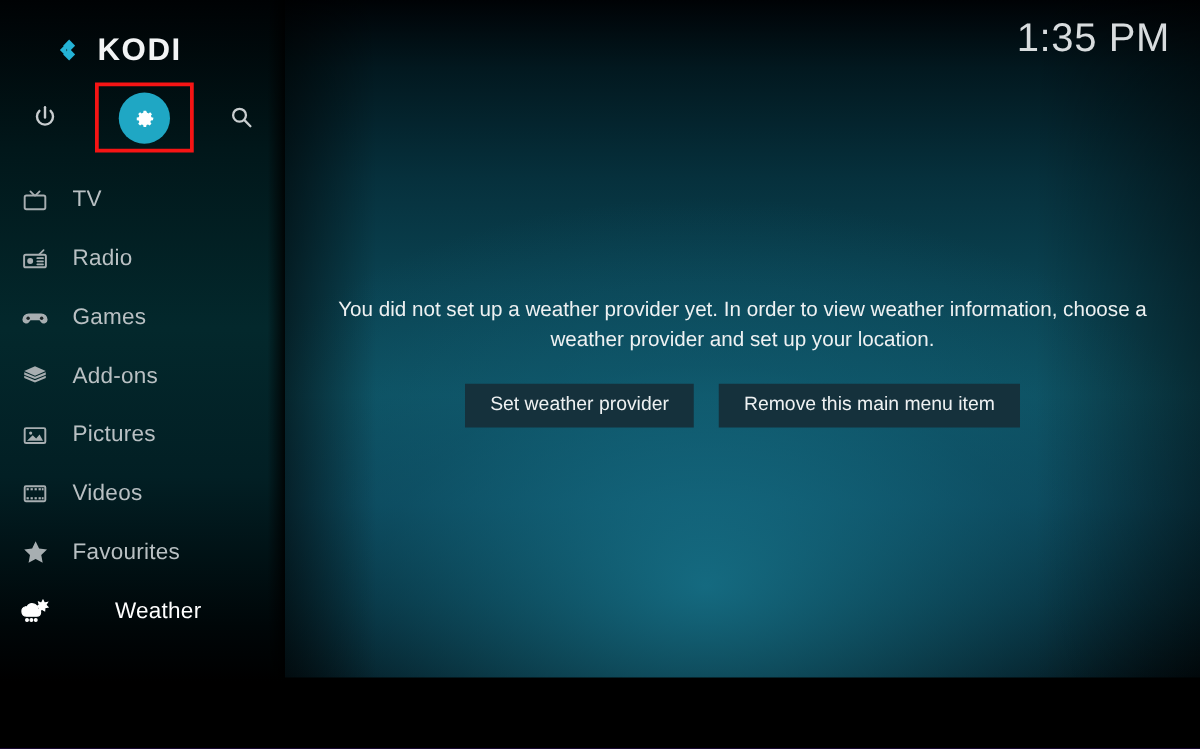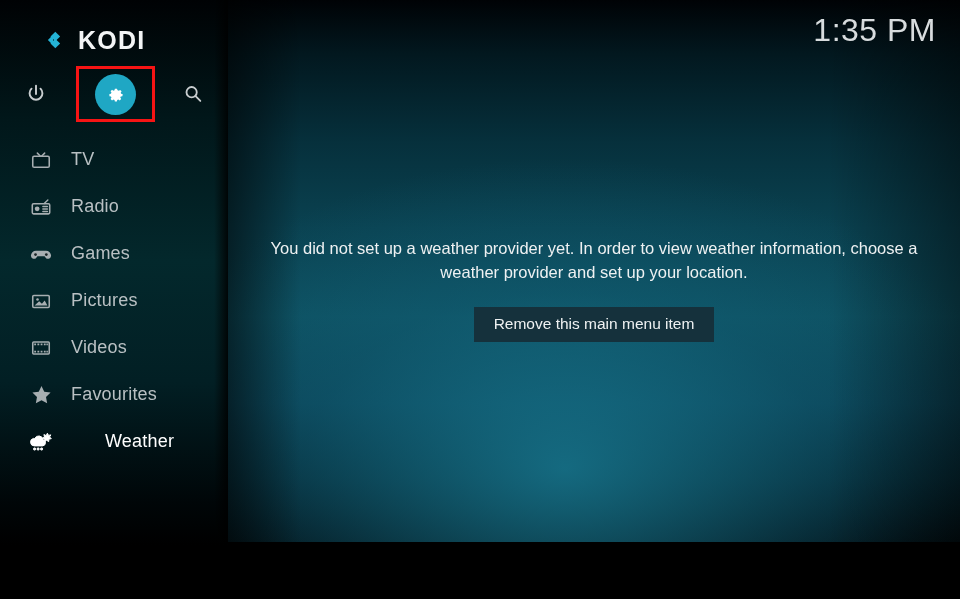--- a/index.html
+++ b/index.html
@@ -97,21 +97,21 @@
   }
 
   
   .menu{
     position:absolute; left:0; top:136px; width:228px;
     z-index:6;
   }
   .menu-item{
     display:flex; align-items:center;
     height:47px;
-    padding-left:21px;
+    padding-left:8px;
     cursor:pointer;
   }
   .menu-icon{
     width:40px; height:30px;
     display:flex; align-items:center; justify-content:center;
     flex:0 0 40px;
   }
   .menu-label{
     margin-left:10px;
     color:#b9c0c3;
@@ -238,20 +238,30 @@
       <span class="menu-icon">
         <svg width="26" height="22" viewBox="0 0 26 24">
           <path d="M7.5 8.5h11a5.5 5.5 0 0 1 5.5 5.5 3.3 3.3 0 0 1-5.9 2l-1.2-1.6H9.1l-1.2 1.6A3.3 3.3 0 0 1 2 14a5.5 5.5 0 0 1 5.5-5.5z" fill="#a7aeb1"></path>
           <circle cx="7" cy="12.6" r="1.5" fill="#1b2426"></circle>
           <circle cx="18.8" cy="12.6" r="1.5" fill="#1b2426"></circle>
         </svg>
       </span>
       <span class="menu-label">Games</span>
     </div>
 
+    <div class="menu-item">
+      <span class="menu-icon">
+        <svg width="24" height="22" viewBox="0 0 24 24">
+          <path d="M12 3.2 L21.4 7.4 L12 11.6 L2.6 7.4 Z" fill="#a7aeb1"></path>
+          <path d="M12 12.4 L21.4 8.6 L21.4 10.6 L12 14.4 L2.6 10.6 L2.6 8.6 Z" fill="#a7aeb1"></path>
+          <path d="M12 15.4 L21.4 11.6 L21.4 13.6 L12 17.4 L2.6 13.6 L2.6 11.6 Z" fill="#a7aeb1"></path>
+        </svg>
+      </span>
+      <span class="menu-label">Add-ons</span>
+    </div>
 
     <div class="menu-item">
       <span class="menu-icon">
         <svg width="24" height="22" viewBox="0 0 24 24">
           <rect x="3" y="6" width="18" height="13" rx="1.2" fill="none" stroke="#a7aeb1" stroke-width="1.7"></rect>
           <circle cx="8.2" cy="10.3" r="1.4" fill="#a7aeb1"></circle>
           <path d="M5 17 L10 12.2 L13 15 L16 11.5 L19 17 Z" fill="#a7aeb1"></path>
         </svg>
       </span>
       <span class="menu-label">Pictures</span>
@@ -302,19 +312,20 @@
       <span class="menu-label">Weather</span>
     </div>
 
   </div>
 
   <div class="clock">1:35 PM</div>
 
   <div class="main-area">
     <div class="notice">You did not set up a weather provider yet. In order to view weather information, choose a weather provider and set up your location.</div>
     <div class="btn-row">
+      <button class="btn">Set weather provider</button>
       <button class="btn">Remove this main menu item</button>
     </div>
   </div>
 
   <div class="bottom-letterbox"></div>
 
 </div>
 
 </body></html>

